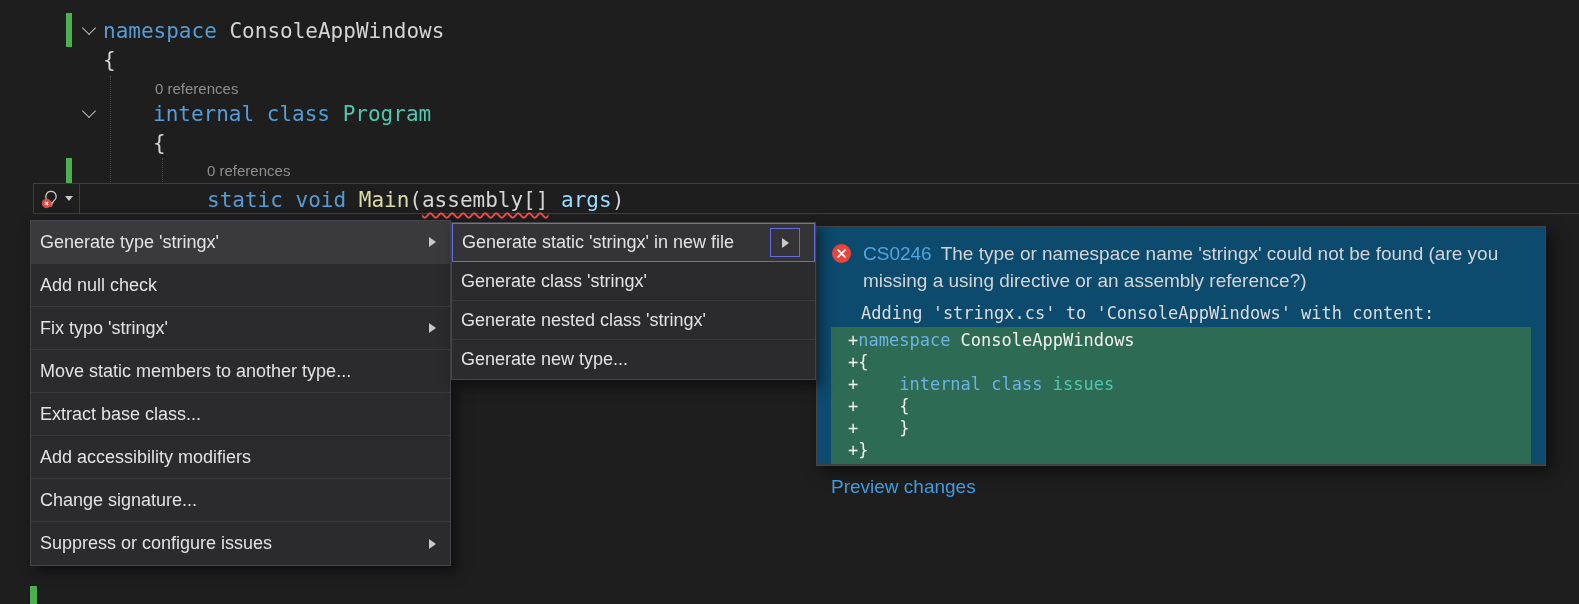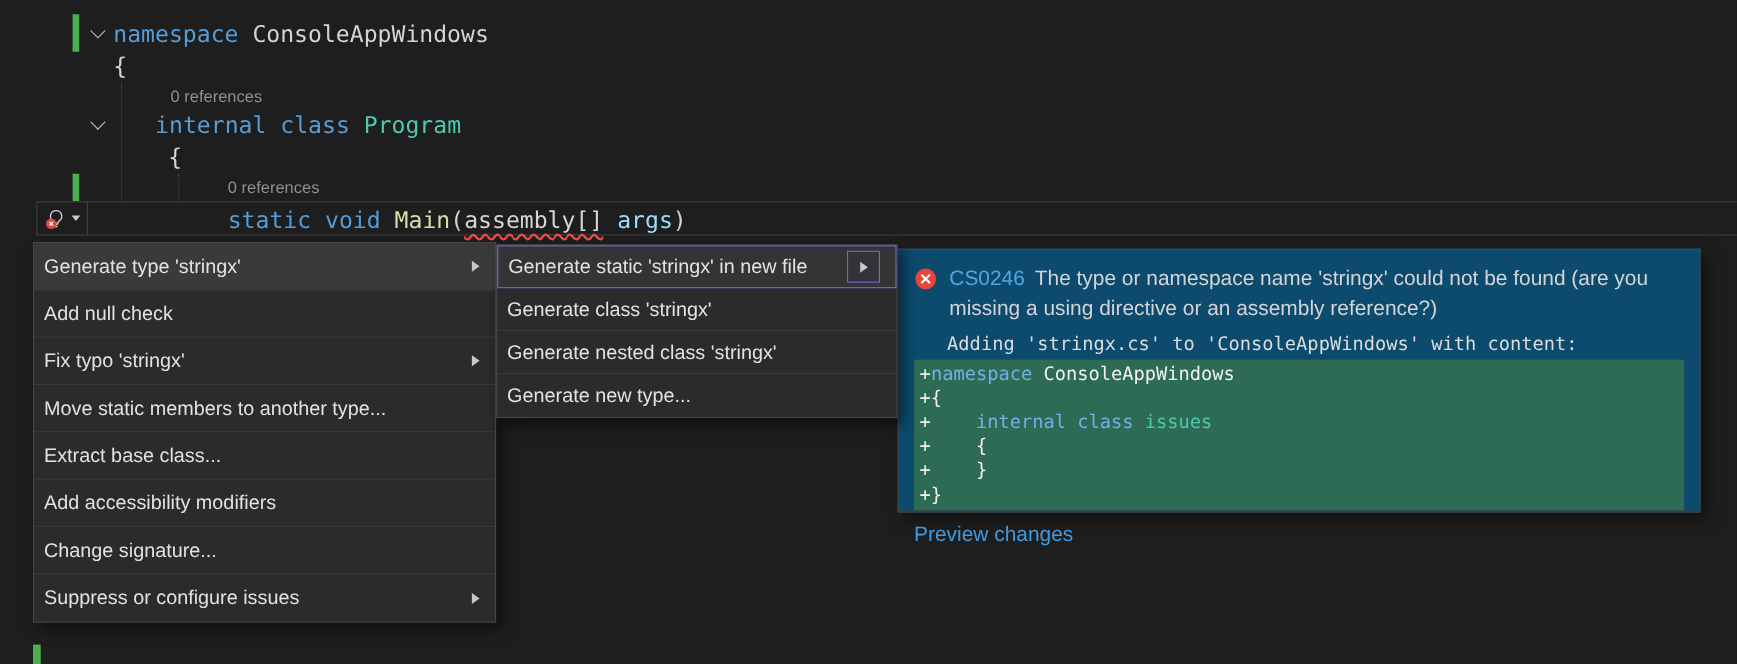--- a/index.html
+++ b/index.html
@@ -86,21 +86,21 @@
   .ecode { color: #4fa6e0; padding-right: 9px; }
   .adding-line {
     font: 17px "DejaVu Sans Mono", monospace; color: #dcdcdc;
     padding: 3px 14px 4px 44px; white-space: pre;
   }
   .diff-block {
     margin: 0 14px; background: #2e6b54; padding: 2px 0 3px 0;
   }
   .diff-line {
     font: 17px "DejaVu Sans Mono", monospace; line-height: 22px;
-    color: #f0f0f0; white-space: pre; padding-left: 5px;
+    color: #f0f0f0; white-space: pre; padding-left: 17px;
   }
   .diff-line .kw   { color: #6db3e8; }
   .diff-line .type { color: #4ec9b0; }
   .panel-footer {
     border-top: 1px solid #3e3e42; padding: 11px 14px;
   }
   .link { color: #3f9bdf; font-size: 19px; cursor: pointer; }
 </style>
 </head>
 <body>
@@ -111,21 +111,21 @@
   <div class="gutter-bar" style="left:66px;top:158px;height:28px;"></div>
   <div class="gutter-bar" style="left:30px;top:586px;height:18px;width:7px;"></div>
   <div class="chev" style="left:84px;top:23px;"></div>
   <div class="chev" style="left:84px;top:106px;"></div>
   <div class="iguide" style="left:110px;top:76px;height:106px;"></div>
   <div class="iguide" style="left:162px;top:158px;height:24px;"></div>
 
   <div class="code-line" style="left:103px;top:17px;"><span class="kw">namespace</span><span> </span><span>ConsoleAppWindows</span></div>
   <div class="code-line" style="left:103px;top:46px;"><span>{</span></div>
   <div class="codelens" style="left:155px;top:80px;">0 references</div>
-  <div class="code-line" style="left:141px;top:100px;"><span class="kw">internal class</span><span> </span><span class="type">Program</span></div>
+  <div class="code-line" style="left:153px;top:100px;"><span class="kw">internal class</span><span> </span><span class="type">Program</span></div>
   <div class="code-line" style="left:153px;top:129px;"><span>{</span></div>
   <div class="codelens" style="left:207px;top:162px;">0 references</div>
 
   <div class="cur-line-strip"></div>
   <div class="code-line" style="left:207px;top:186px;"><span class="kw">static void</span><span> </span><span class="fn">Main</span><span>(</span><span class="err">assembly[]</span><span> </span><span class="param">args</span><span>)</span></div>
 
   <div class="bulb-box">
     <svg width="20" height="20" viewBox="0 0 18 18">
       <path d="M9 2.2 a4.6 4.6 0 0 1 2.6 8.4 c-.6 .45 -1 1.1 -1 1.8 h-3.2 c0 -.7 -.4 -1.35 -1 -1.8 A4.6 4.6 0 0 1 9 2.2 Z" fill="none" stroke="#d0d0d0" stroke-width="1.1"></path>
       <path d="M7.5 13.6 h3 M7.9 15.3 h2.2" stroke="#d0d0d0" stroke-width="1.1" fill="none"></path>

